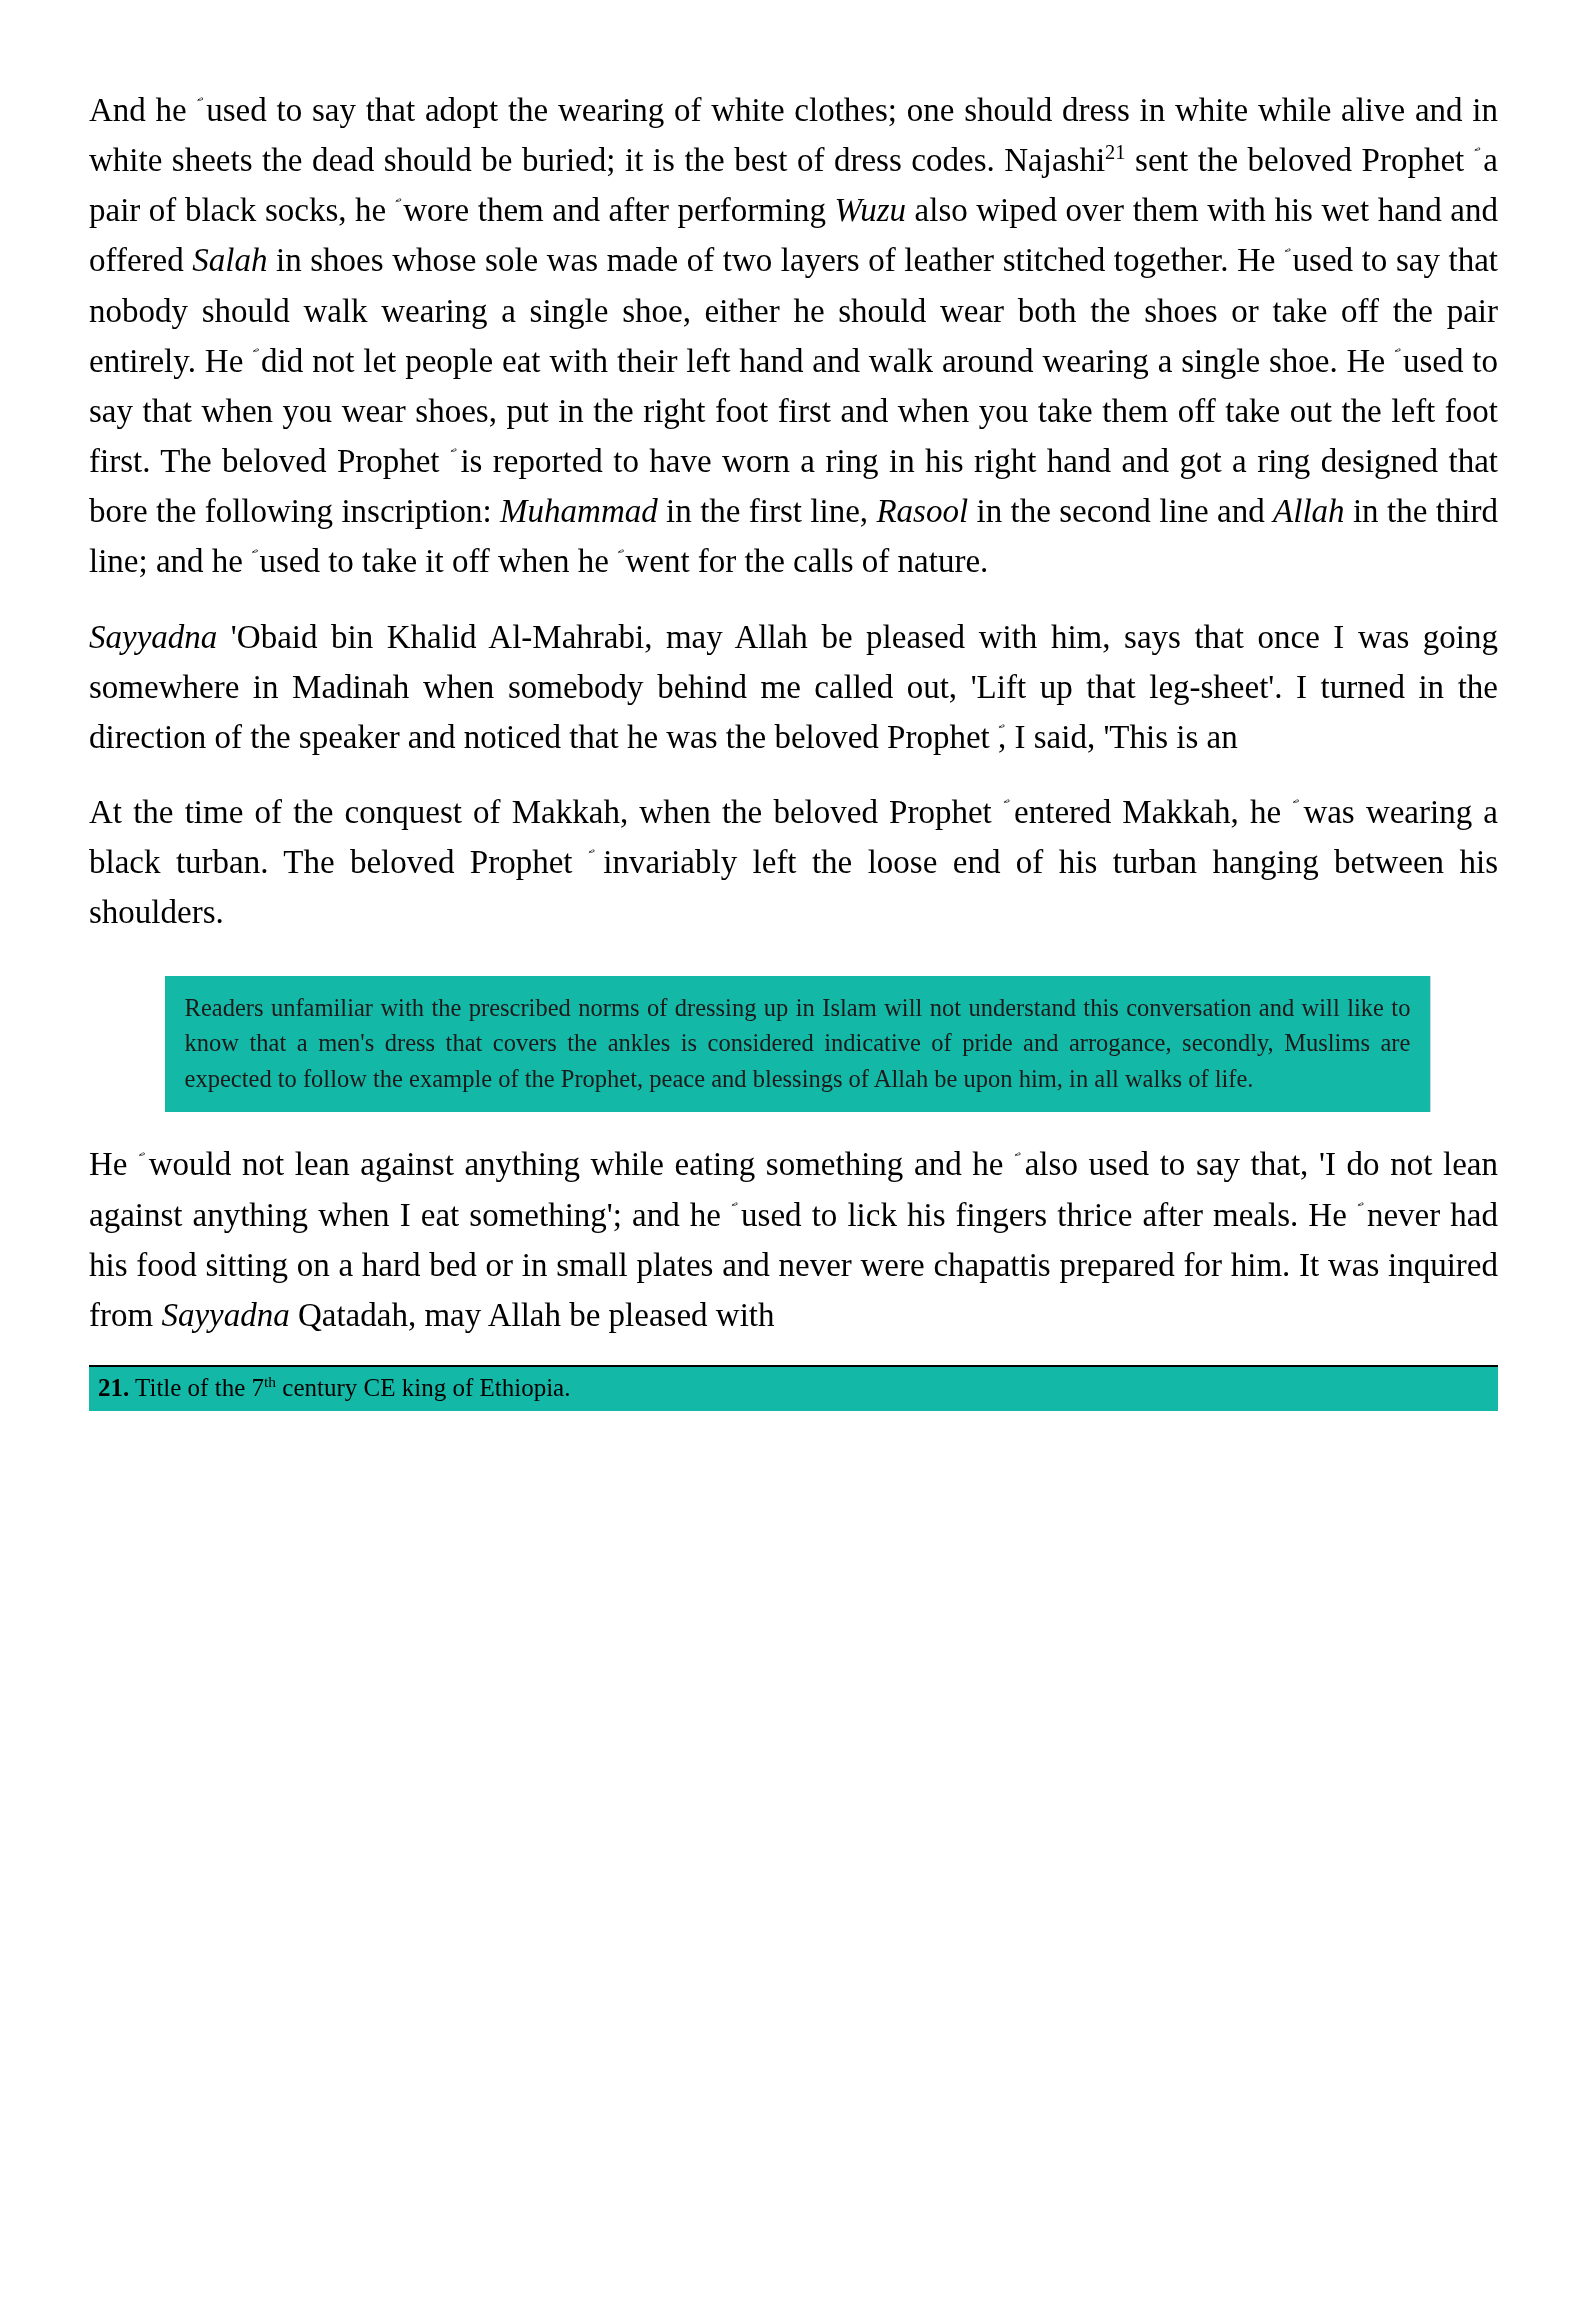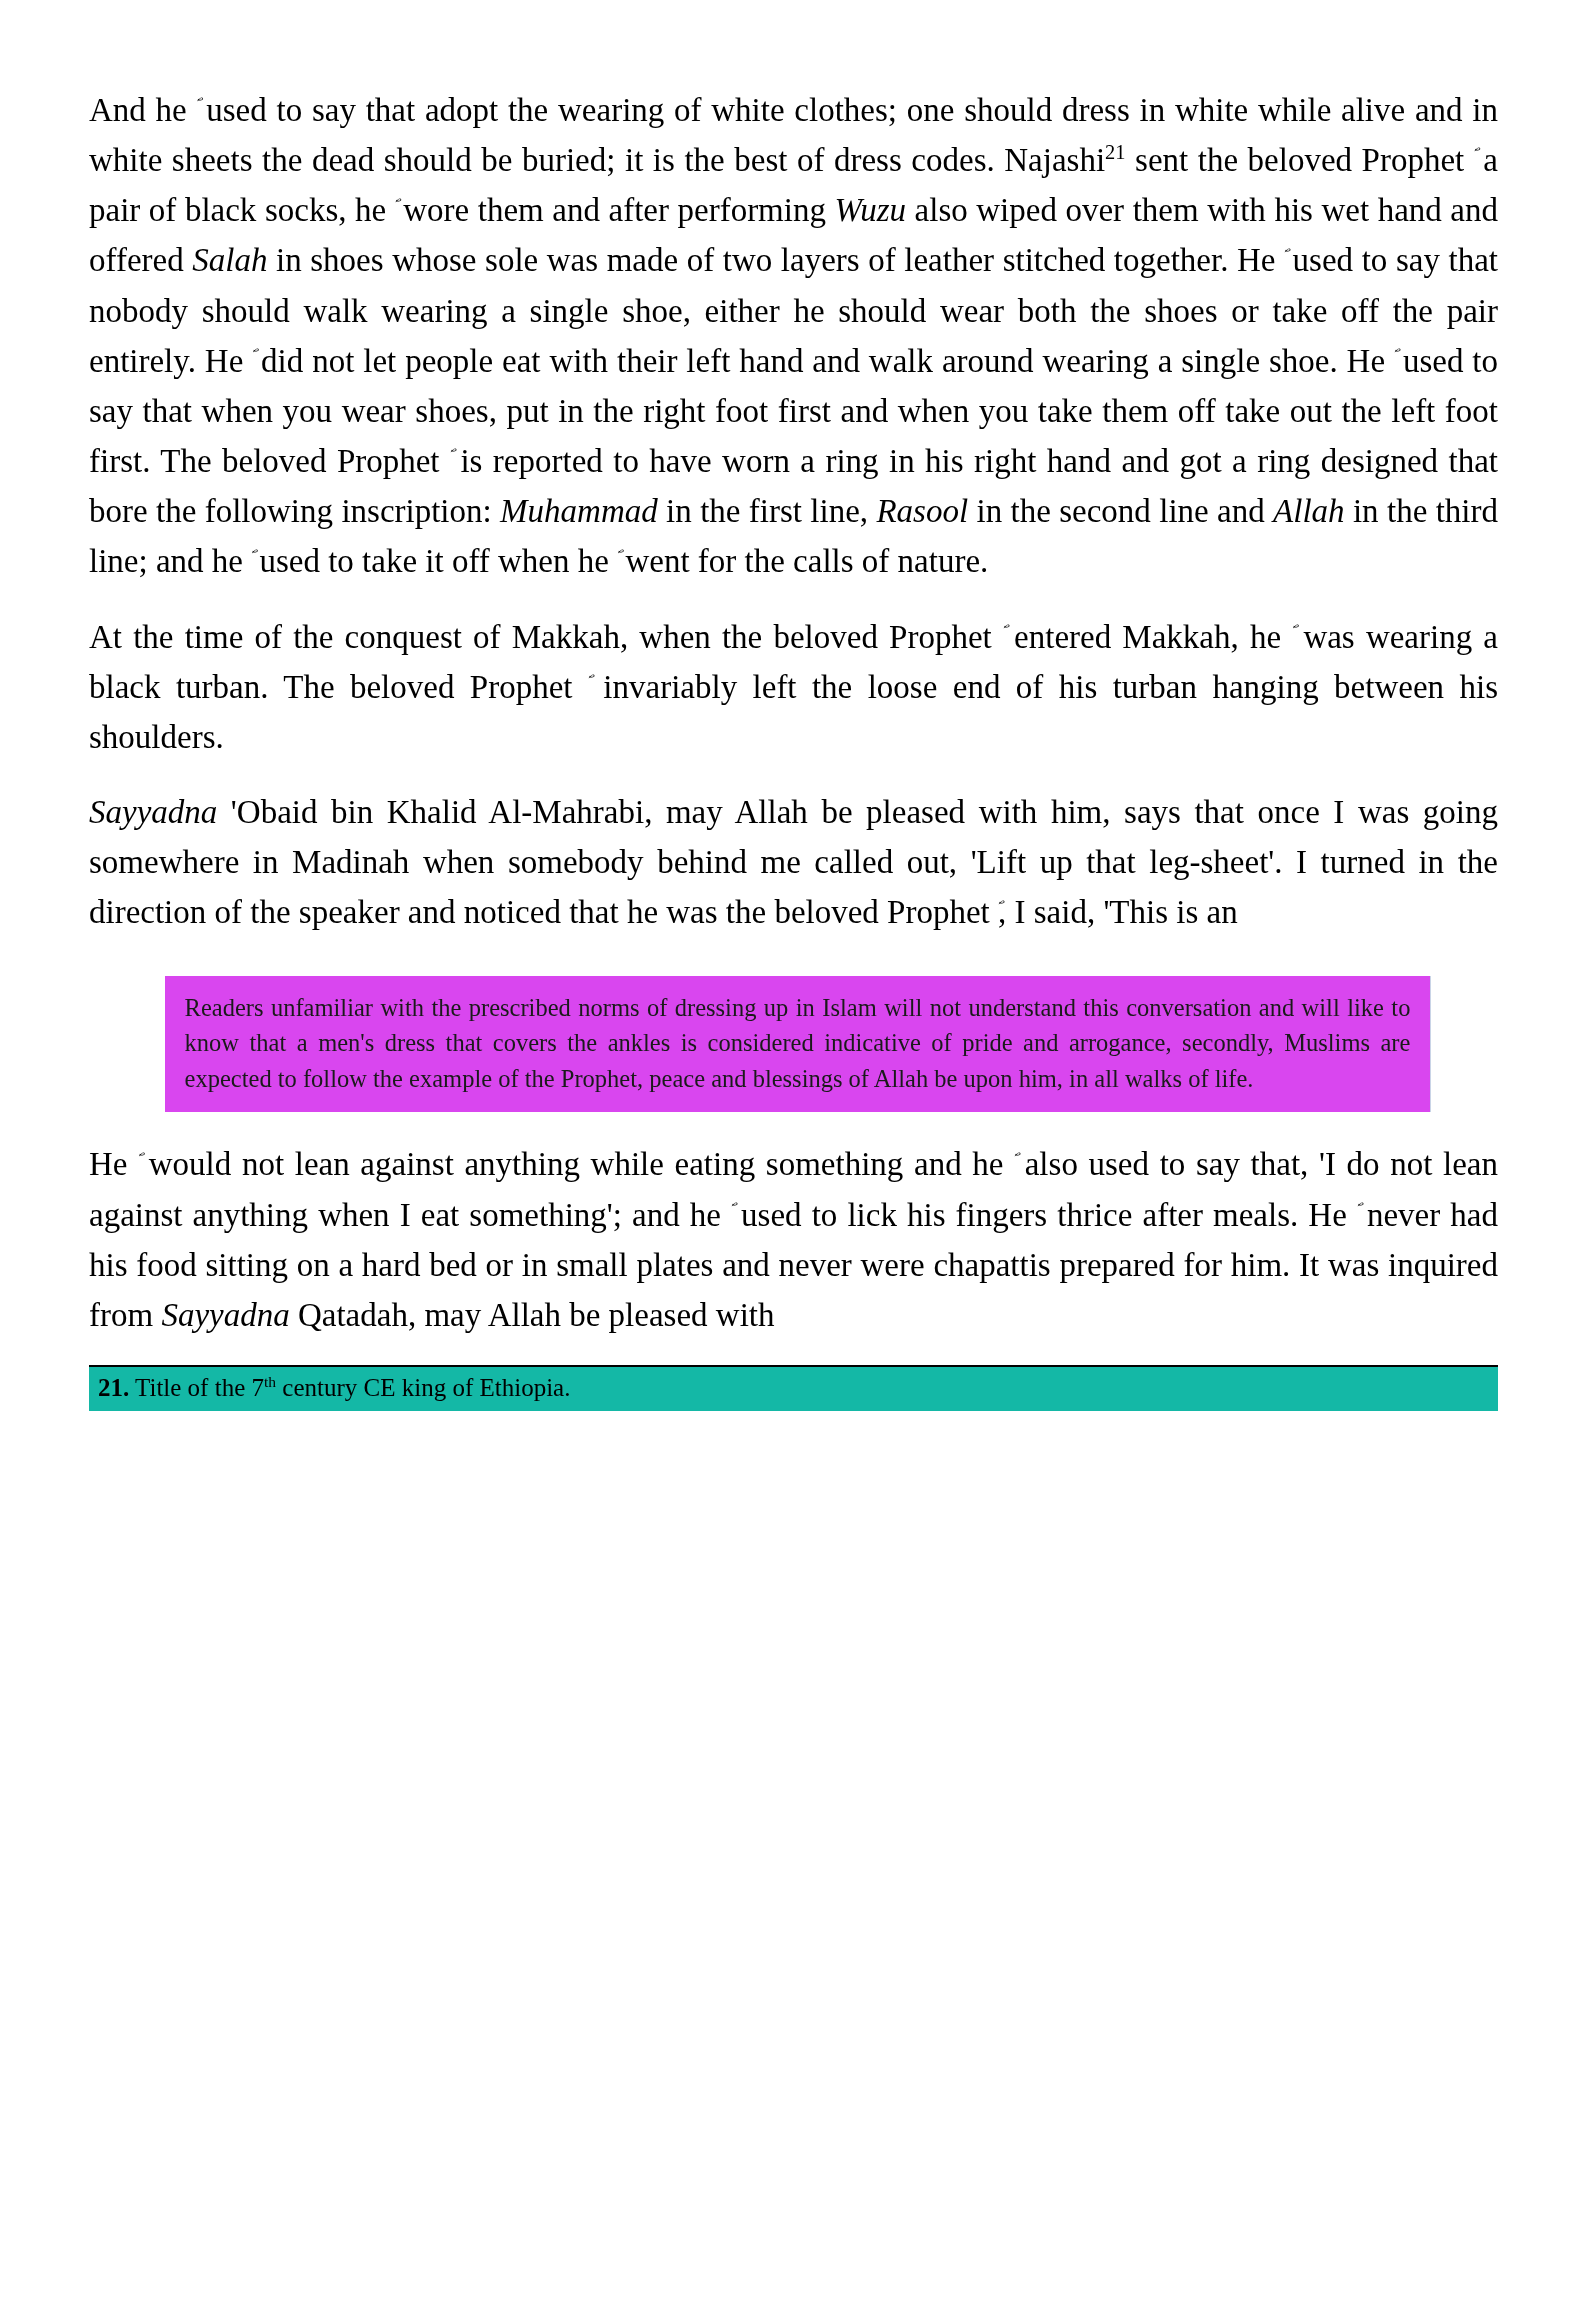--- a/index.html
+++ b/index.html
@@ -47,21 +47,21 @@
   }
   sup {
     font-size: 0.62em;
     vertical-align: super;
     line-height: 0;
   }
   .note-box {
     margin: 38px 0 27px 76px;
     width: 1266px;
     box-sizing: border-box;
-    background: #d946ef;
+    background: #14b8a6;
     border-right: 1.8px solid #c9d4e6;
     padding: 14.3px 19.6px 16px 19.6px;
   }
   .note-box p {
     margin: 0;
     font-size: 24.5px;
     line-height: 1.45;
     text-align: justify;
     color: #1a1a1a;
   }
@@ -98,22 +98,22 @@
     padding: 0 3.6px;
   }
 </style>
 </head>
 <body>
 
 <div class="page">
   <div class="content">
 
     <p class="body-par">And he <span class="sallam">ؐ</span> used to say that adopt the wearing of white clothes; one should dress in white while alive and in white sheets the dead should be buried; it is the best of dress codes.  Najashi<sup>21</sup> sent the beloved Prophet <span class="sallam">ؐ</span> a pair of black socks, he <span class="sallam">ؐ</span> wore them and after performing <i>Wuzu</i> also wiped over them with his wet hand and offered <i>Salah</i> in shoes whose sole was made of two layers of leather stitched together.  He <span class="sallam">ؐ</span> used to say that nobody should walk wearing a single shoe, either he should wear both the shoes or take off the pair entirely.  He <span class="sallam">ؐ</span> did not let people eat with their left hand and walk around wearing a single shoe.  He <span class="sallam">ؐ</span> used to say that when you wear shoes, put in the right foot first and when you take them off take out the left foot first.  The beloved Prophet <span class="sallam">ؐ</span> is reported to have worn a ring in his right hand and got a ring designed that bore the following inscription: <i>Muhammad</i> in the first line, <i>Rasool</i> in the second line and <i>Allah</i> in the third line; and he <span class="sallam">ؐ</span> used to take it off when he <span class="sallam">ؐ</span> went for the calls of nature.</p>
+    <p class="body-par"><i>Sayyadna</i> 'Obaid bin Khalid Al-Mahrabi, may Allah be pleased with him, says that once I was going somewhere in Madinah when somebody behind me called out, 'Lift up that leg-sheet'.  I turned in the direction of the speaker and noticed that he was the beloved Prophet <span class="sallam">ؐ</span>,  I said, 'This is an</p>
     <p class="body-par">At the time of the conquest of Makkah, when the beloved Prophet <span class="sallam">ؐ</span> entered Makkah, he <span class="sallam">ؐ</span> was wearing a black turban.  The beloved Prophet <span class="sallam">ؐ</span> invariably left the loose end of his turban hanging between his shoulders.</p>
-    <p class="body-par"><i>Sayyadna</i> 'Obaid bin Khalid Al-Mahrabi, may Allah be pleased with him, says that once I was going somewhere in Madinah when somebody behind me called out, 'Lift up that leg-sheet'.  I turned in the direction of the speaker and noticed that he was the beloved Prophet <span class="sallam">ؐ</span>,  I said, 'This is an</p>
 
     <div class="note-box">
       <p>Readers unfamiliar with the prescribed norms of dressing up in Islam will not understand this conversation and will like to know that a men's dress that covers the ankles is considered indicative of pride and arrogance, secondly, Muslims are expected to follow the example of the Prophet, peace and blessings of Allah be upon him, in all walks of life.</p>
     </div>
 
     <p class="body-par">He <span class="sallam">ؐ</span> would not lean against anything while eating something and he <span class="sallam">ؐ</span> also used to say that, 'I do not lean against anything when I eat something'; and he <span class="sallam">ؐ</span> used to lick his fingers thrice after meals.  He <span class="sallam">ؐ</span> never had his food sitting on a hard bed or in small plates and never were chapattis prepared for him.  It was inquired from <i>Sayyadna</i> Qatadah, may Allah be pleased with</p>
 
     <div class="footnote-rule"></div>
 
     <div class="footnote">

